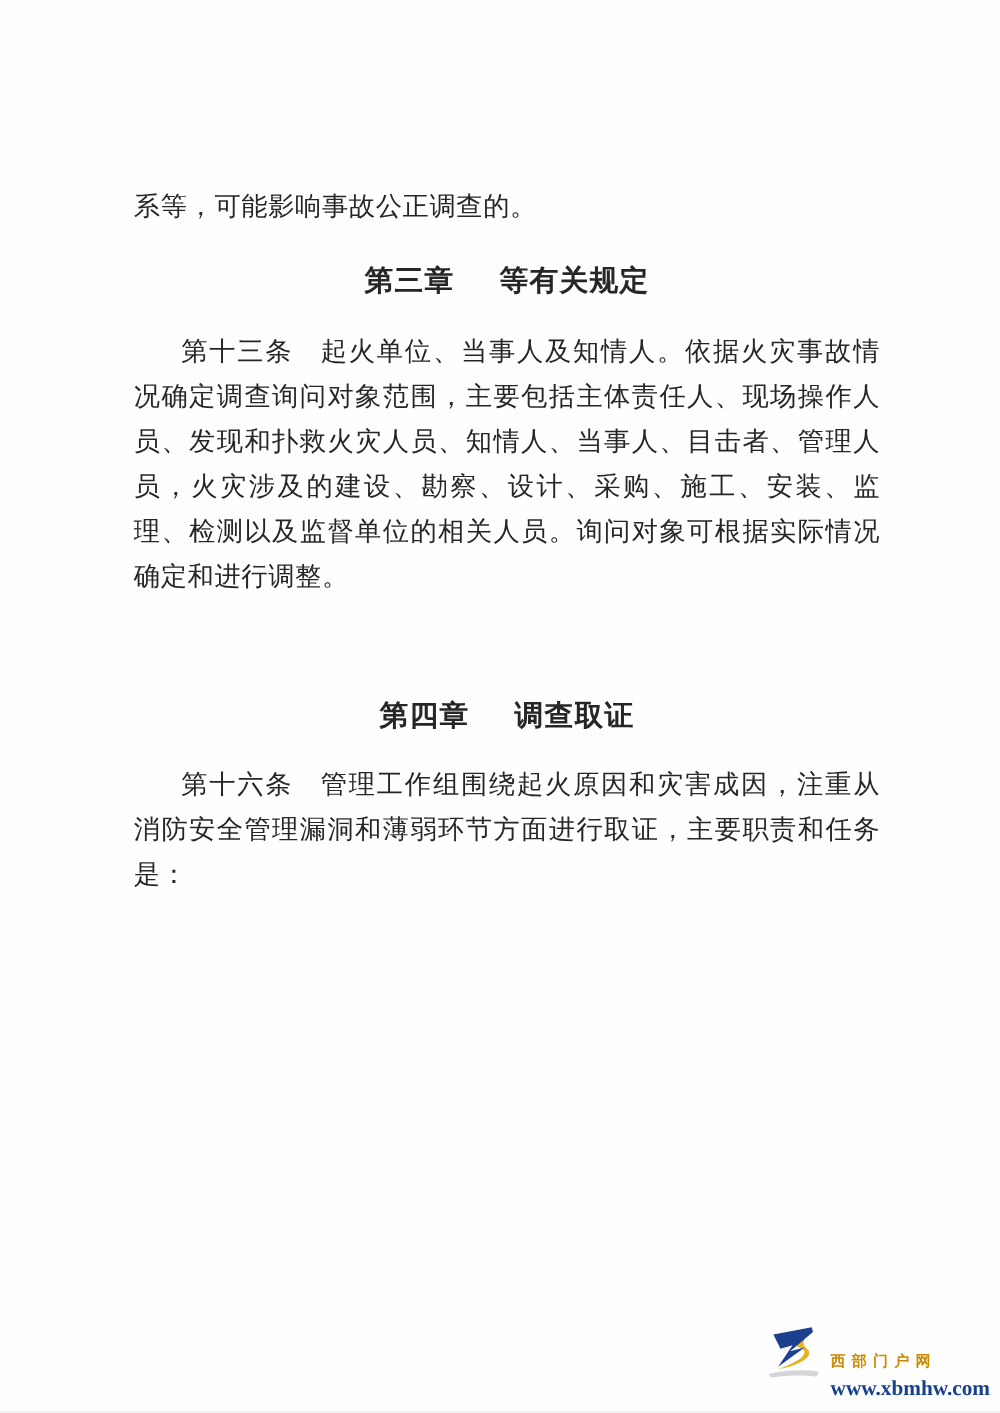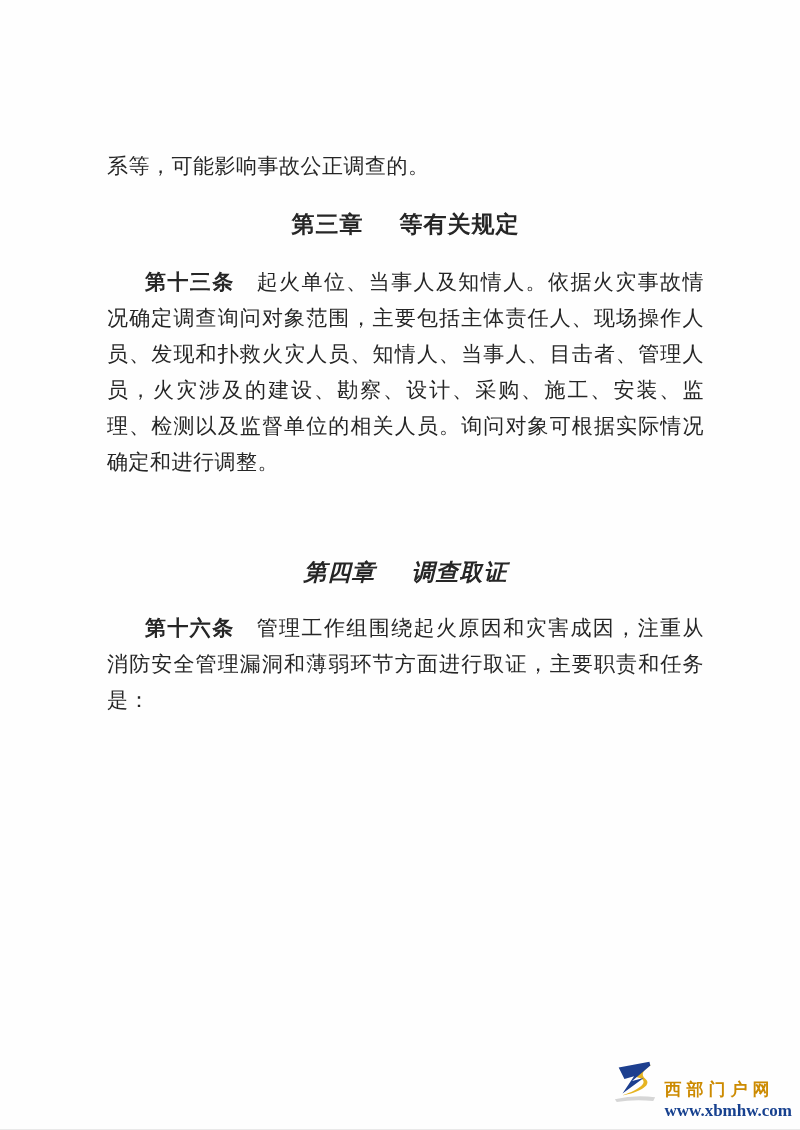--- a/index.html
+++ b/index.html
@@ -29,35 +29,35 @@
   .intro { text-indent: 0; }
   .chapter {
     text-align: center;
     font-size: 23px;
     font-weight: bold;
     line-height: 40px;
     margin: 20px 0 20px 0 !important;
     letter-spacing: 1px;
   }
   .chapter .chapter-number { margin-right: 36px; margin-top: 43px; }
-  .chapter.ch4 { margin: 18px 0 18px 0 !important; font-style: italic; }
+  .chapter.ch4 { margin: 18px 0 18px 0 !important; }
   .para { text-indent: 38px; }
-  .para .label { font-weight: bold; margin-right: 22px; }
+  .para .label { font-weight: normal; margin-right: 22px; }
   .gap-after { margin-bottom: 72px !important; }
   .watermark {
     position: absolute;
     right: 8px; bottom: 8px;
     display: flex;
     align-items: center;
     gap: 5px;
   }
   .wm-mark { width: 48px; height: 50px; flex: 0 0 auto; }
   .wm-text { display: flex; flex-direction: column; align-items: flex-start; }
   .wm-name {
-    font-size: 17px;
+    font-size: 12px;
     font-weight: bold;
     color: #cc8a00;
     letter-spacing: 5px;
     line-height: 21px;
     white-space: nowrap;
     margin-top: 40px;
   }
   .wm-url {
     font-family: "Liberation Serif", "DejaVu Serif", serif;
     font-size: 17px;

